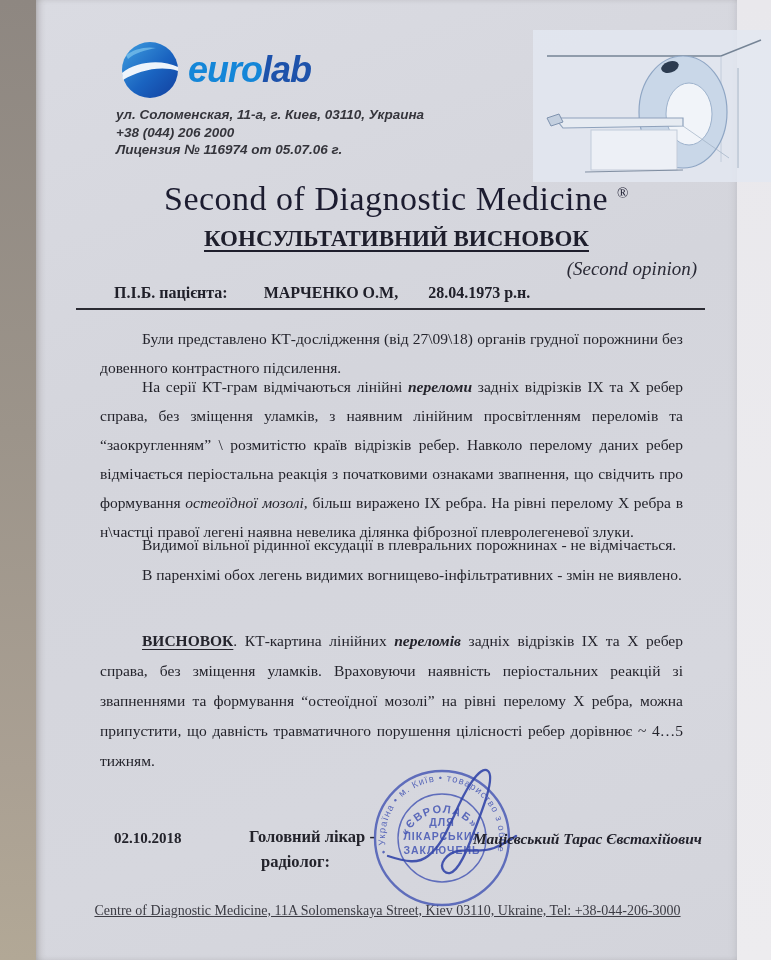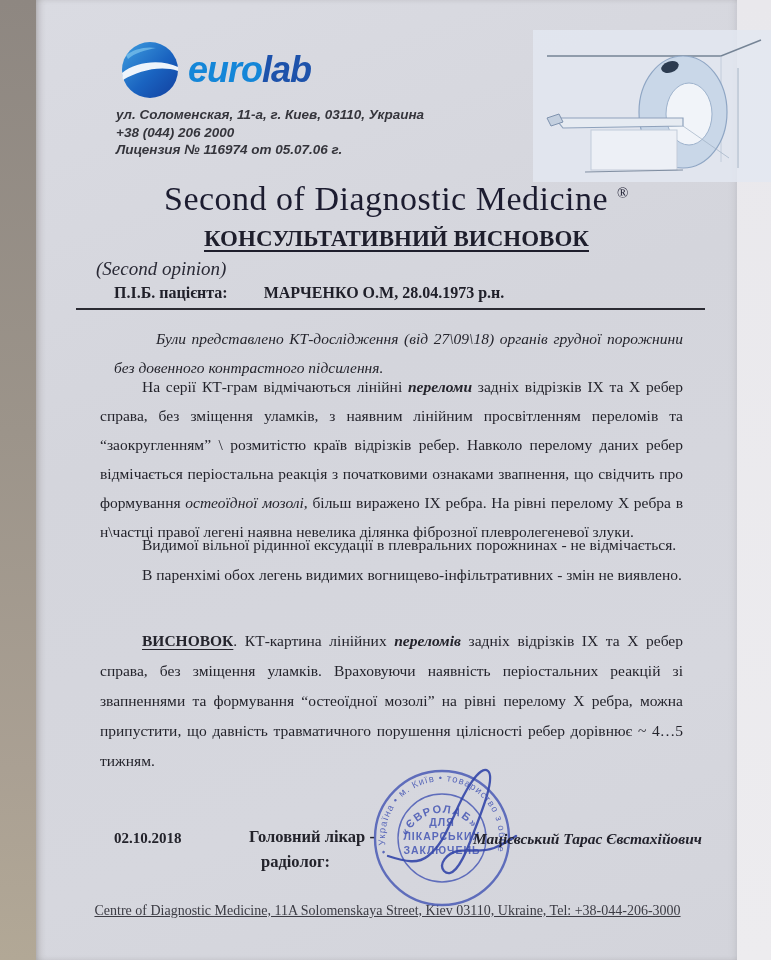--- a/index.html
+++ b/index.html
@@ -24,34 +24,34 @@
     font-weight:bold;font-style:italic;font-size:13.5px;line-height:17.5px;color:#35353c;}
   .ct{position:absolute;left:497px;top:30px;}
 
   
   .clinic-title{position:absolute;left:60px;right:40px;top:180px;text-align:center;
     font-size:34px;color:#1c1c30;letter-spacing:.5px;}
   .clinic-title sup{font-size:15px;}
   .report-title{position:absolute;left:60px;right:40px;top:226px;text-align:center;
     font-size:23px;font-weight:bold;color:#1e1e2c;}
   .report-title span{text-decoration:underline;text-underline-offset:4px;text-decoration-thickness:2px;}
-  .report-subtitle{position:absolute;left:60px;right:40px;top:258px;text-align:left;
+  .report-subtitle{position:absolute;left:60px;right:40px;top:258px;text-align:right;
     font-size:19px;font-style:italic;color:#2a2a36;}
 
   
   .patient{position:absolute;left:78px;top:284px;font-size:16px;font-weight:bold;color:#20202a;}
   .patient .pname{margin-left:32px;}
-  .patient .pbirth{}
+  .patient .pbirth{margin-left:26px;}
   .divider{position:absolute;left:40px;right:32px;top:308px;border-top:2px solid #2b2b33;}
 
   
   .para{position:absolute;left:64px;right:54px;font-size:15.5px;line-height:29px;
     text-indent:42px;text-align:justify;color:#24242c;}
   .para.single{text-align:left;}
-  .p1{top:324px;font-style:italic;margin-left:14px;}
+  .p1{top:324px;}
   .p2{top:372px;}
   .p3{top:530px;}
   .p4{top:560px;}
   .p5{top:590px;}
   .pconc{top:626px;line-height:30px;}
   .rb{font-weight:bold;}
   .ri{font-style:italic;}
   .ru{text-decoration:underline;text-underline-offset:3px;}
 
   

